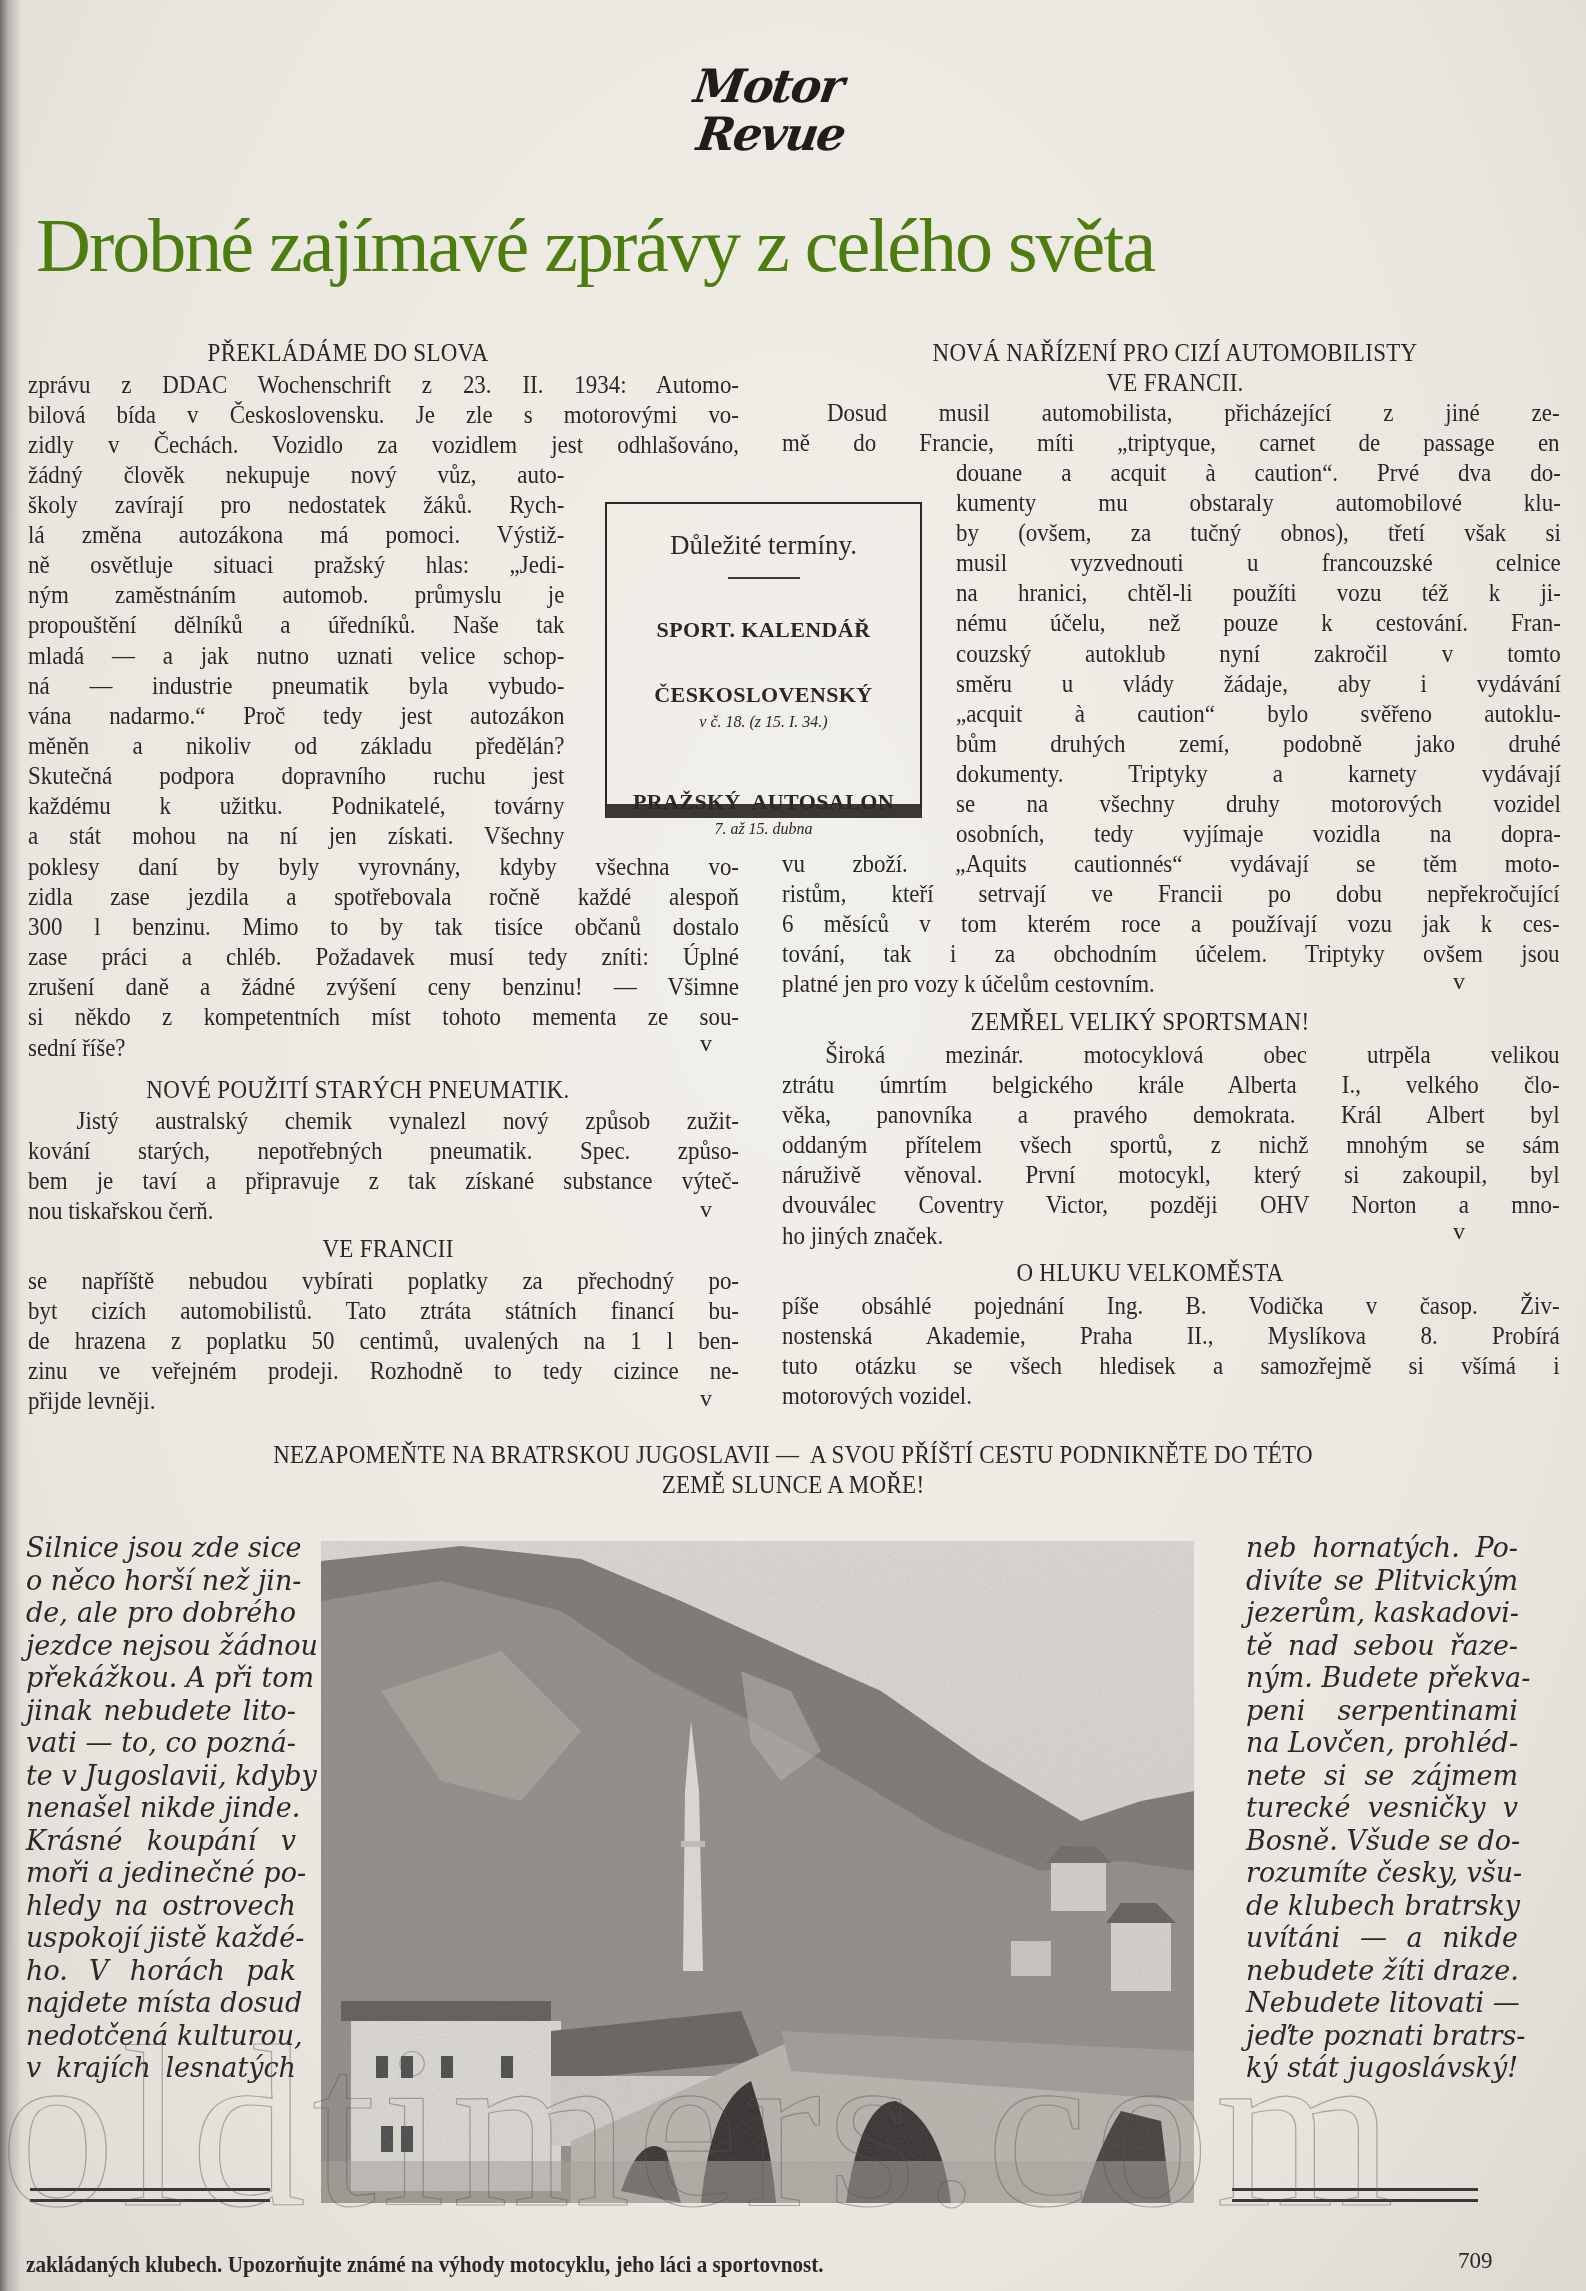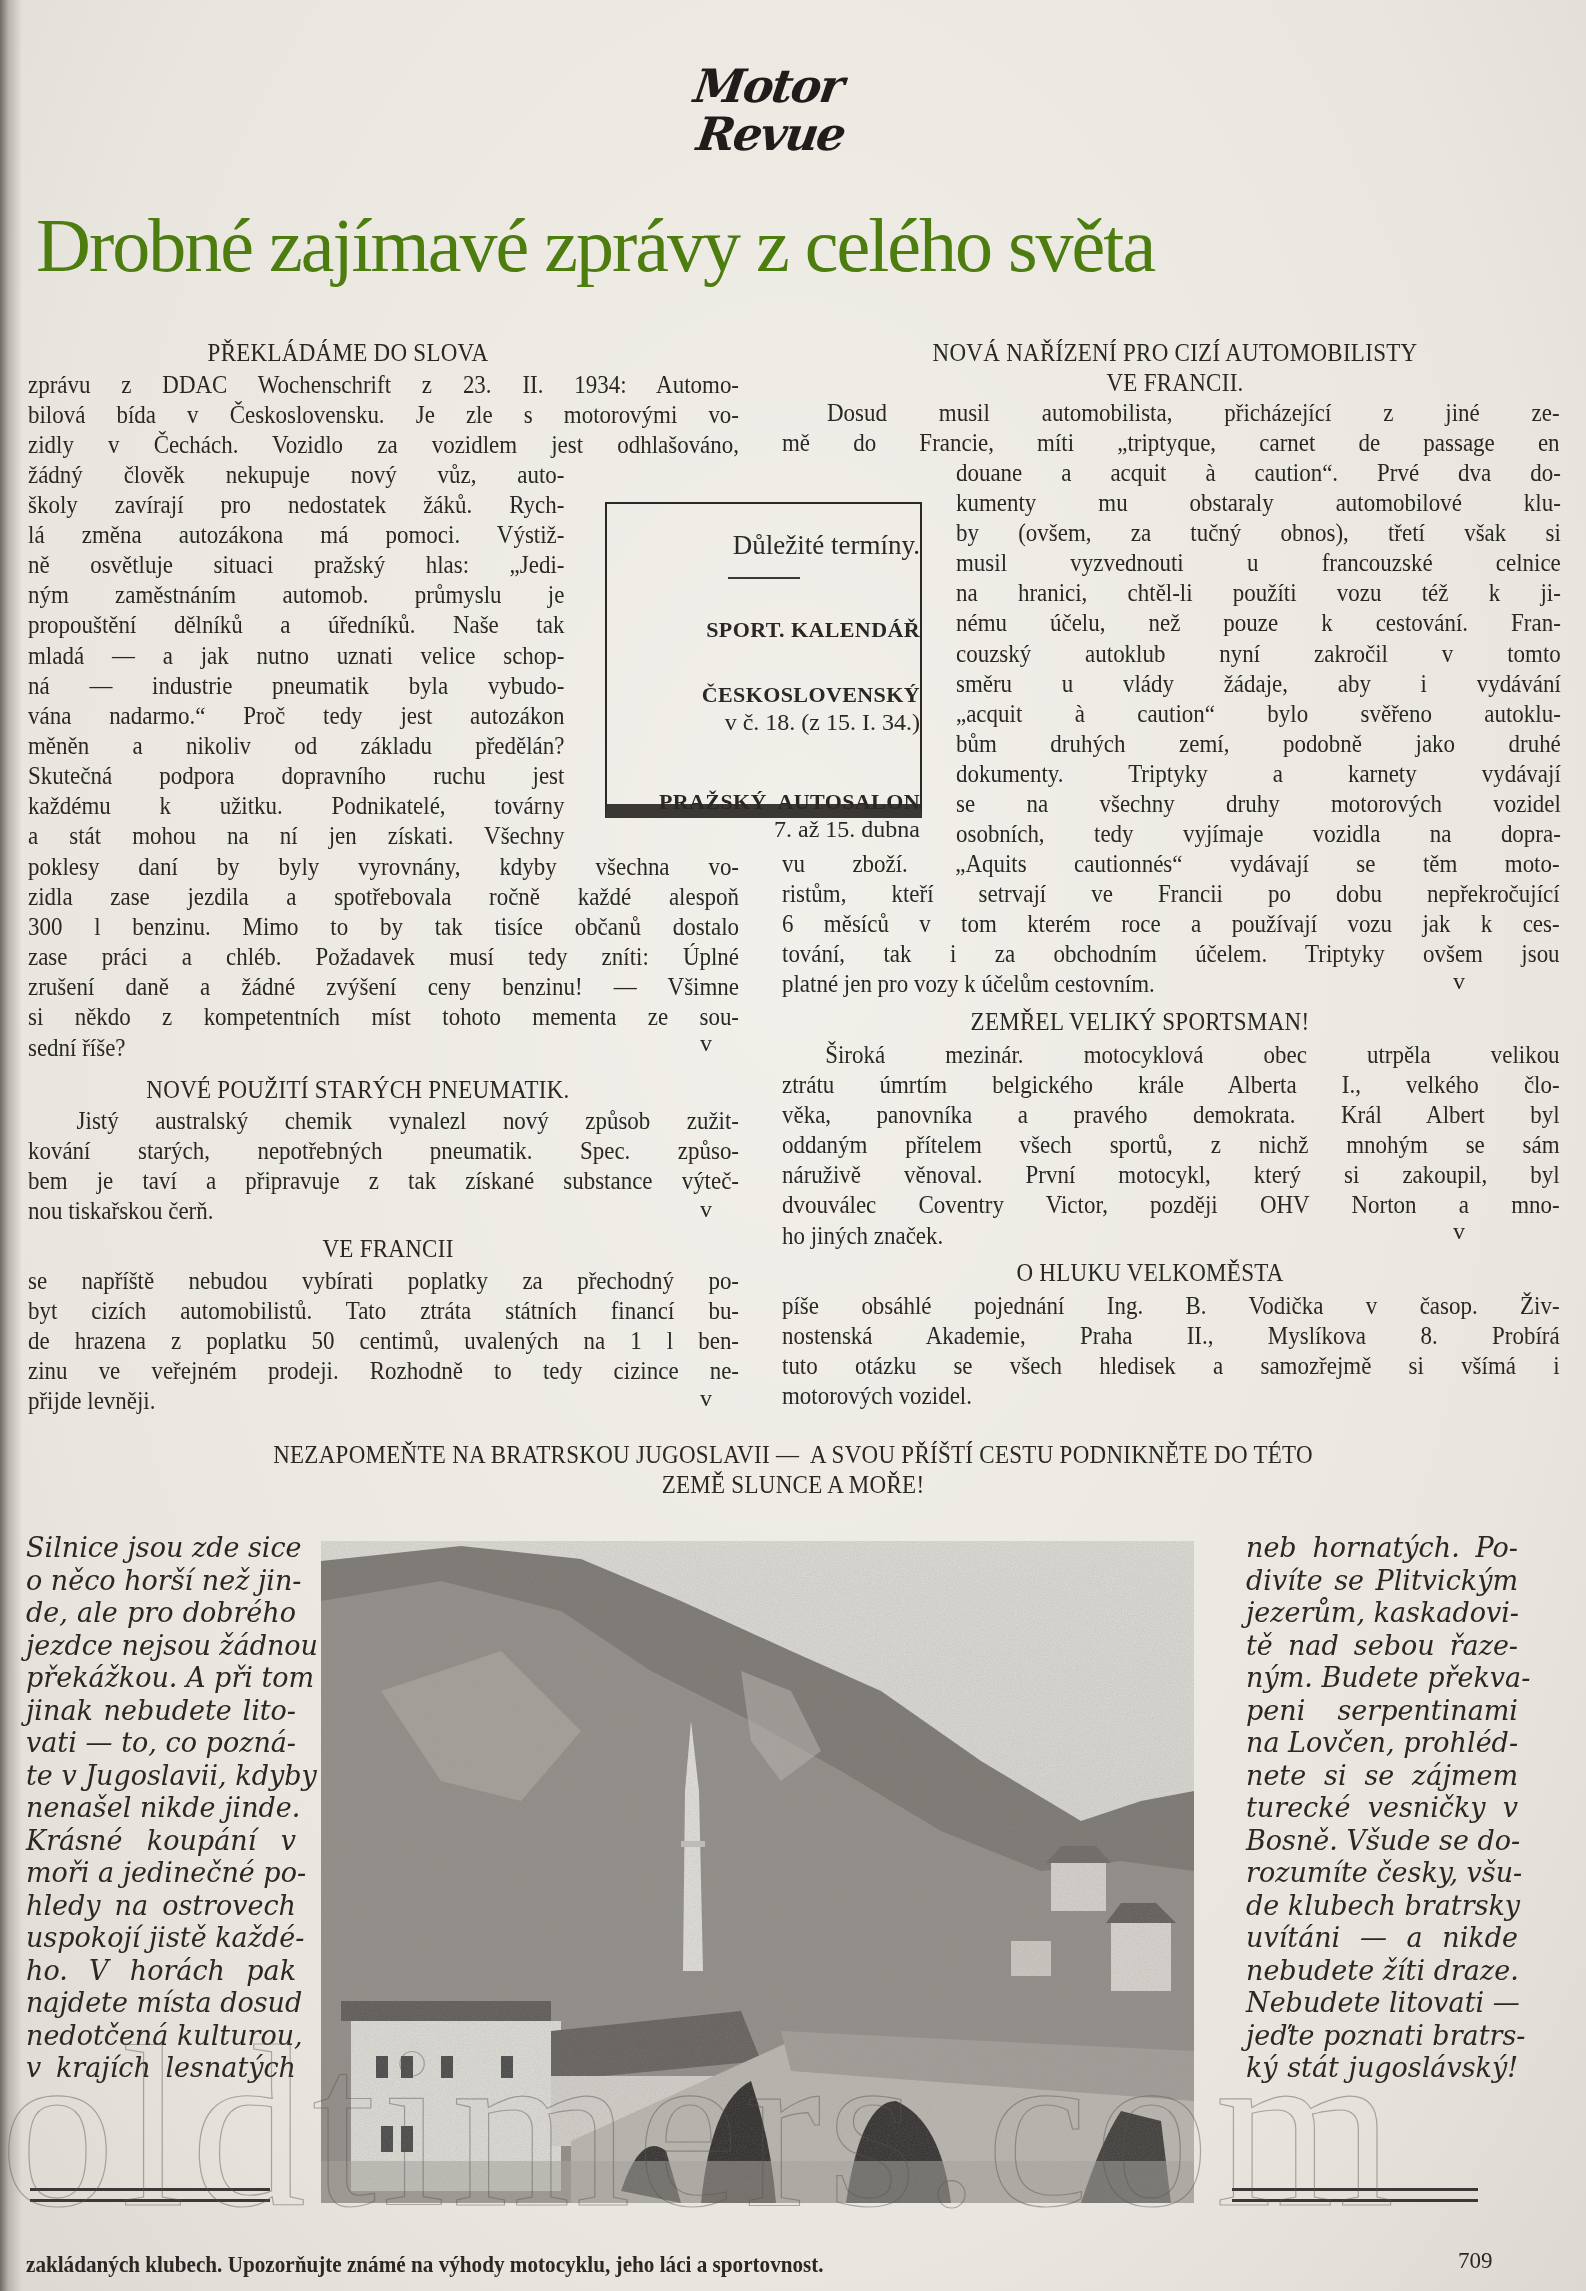--- a/index.html
+++ b/index.html
@@ -43,26 +43,26 @@
     }
     .body-text {
       font-size: 25.5px; line-height: 30.1px; text-align: justify;
       transform: scaleX(0.9); transform-origin: left top;
     }
     .line { display: block; white-space: nowrap; text-align-last: justify; text-align: justify; }
     .line.last { text-align-last: left; }
     .box {
       left: 605px; top: 502px; width: 317px; height: 316px;
       border: 2px solid #2b2826; border-bottom: 14px solid #3a3735;
-      box-sizing: border-box; text-align: right;
+      box-sizing: border-box; text-align: center;
     }
     .box .t1 { margin-top: 26px; font-size: 27px; color: #2b2826; }
     .box .sep { width: 72px; height: 2px; background: #3b3836; margin: 16px auto 22px; }
     .box .b { font-weight: bold; font-size: 22px; line-height: 28px; letter-spacing: 0.4px; margin-top: 37px; }
-    .box .i { font-size: 24px; line-height: 26px; }
+    .box .i { font-style: italic; font-size: 16px; line-height: 26px; }
     .box .gap { height: 16px; }
     .promo {
       left: 20px; top: 1440px; width: 1546px; text-align: center;
       font-size: 25px; line-height: 30px; text-transform: uppercase;
     }
     .italic-col {
       font-style: italic; font-size: 27px; line-height: 32.5px;
       font-family: "DejaVu Serif", serif;
     }
     .italic-col .line { text-align-last: justify; }

